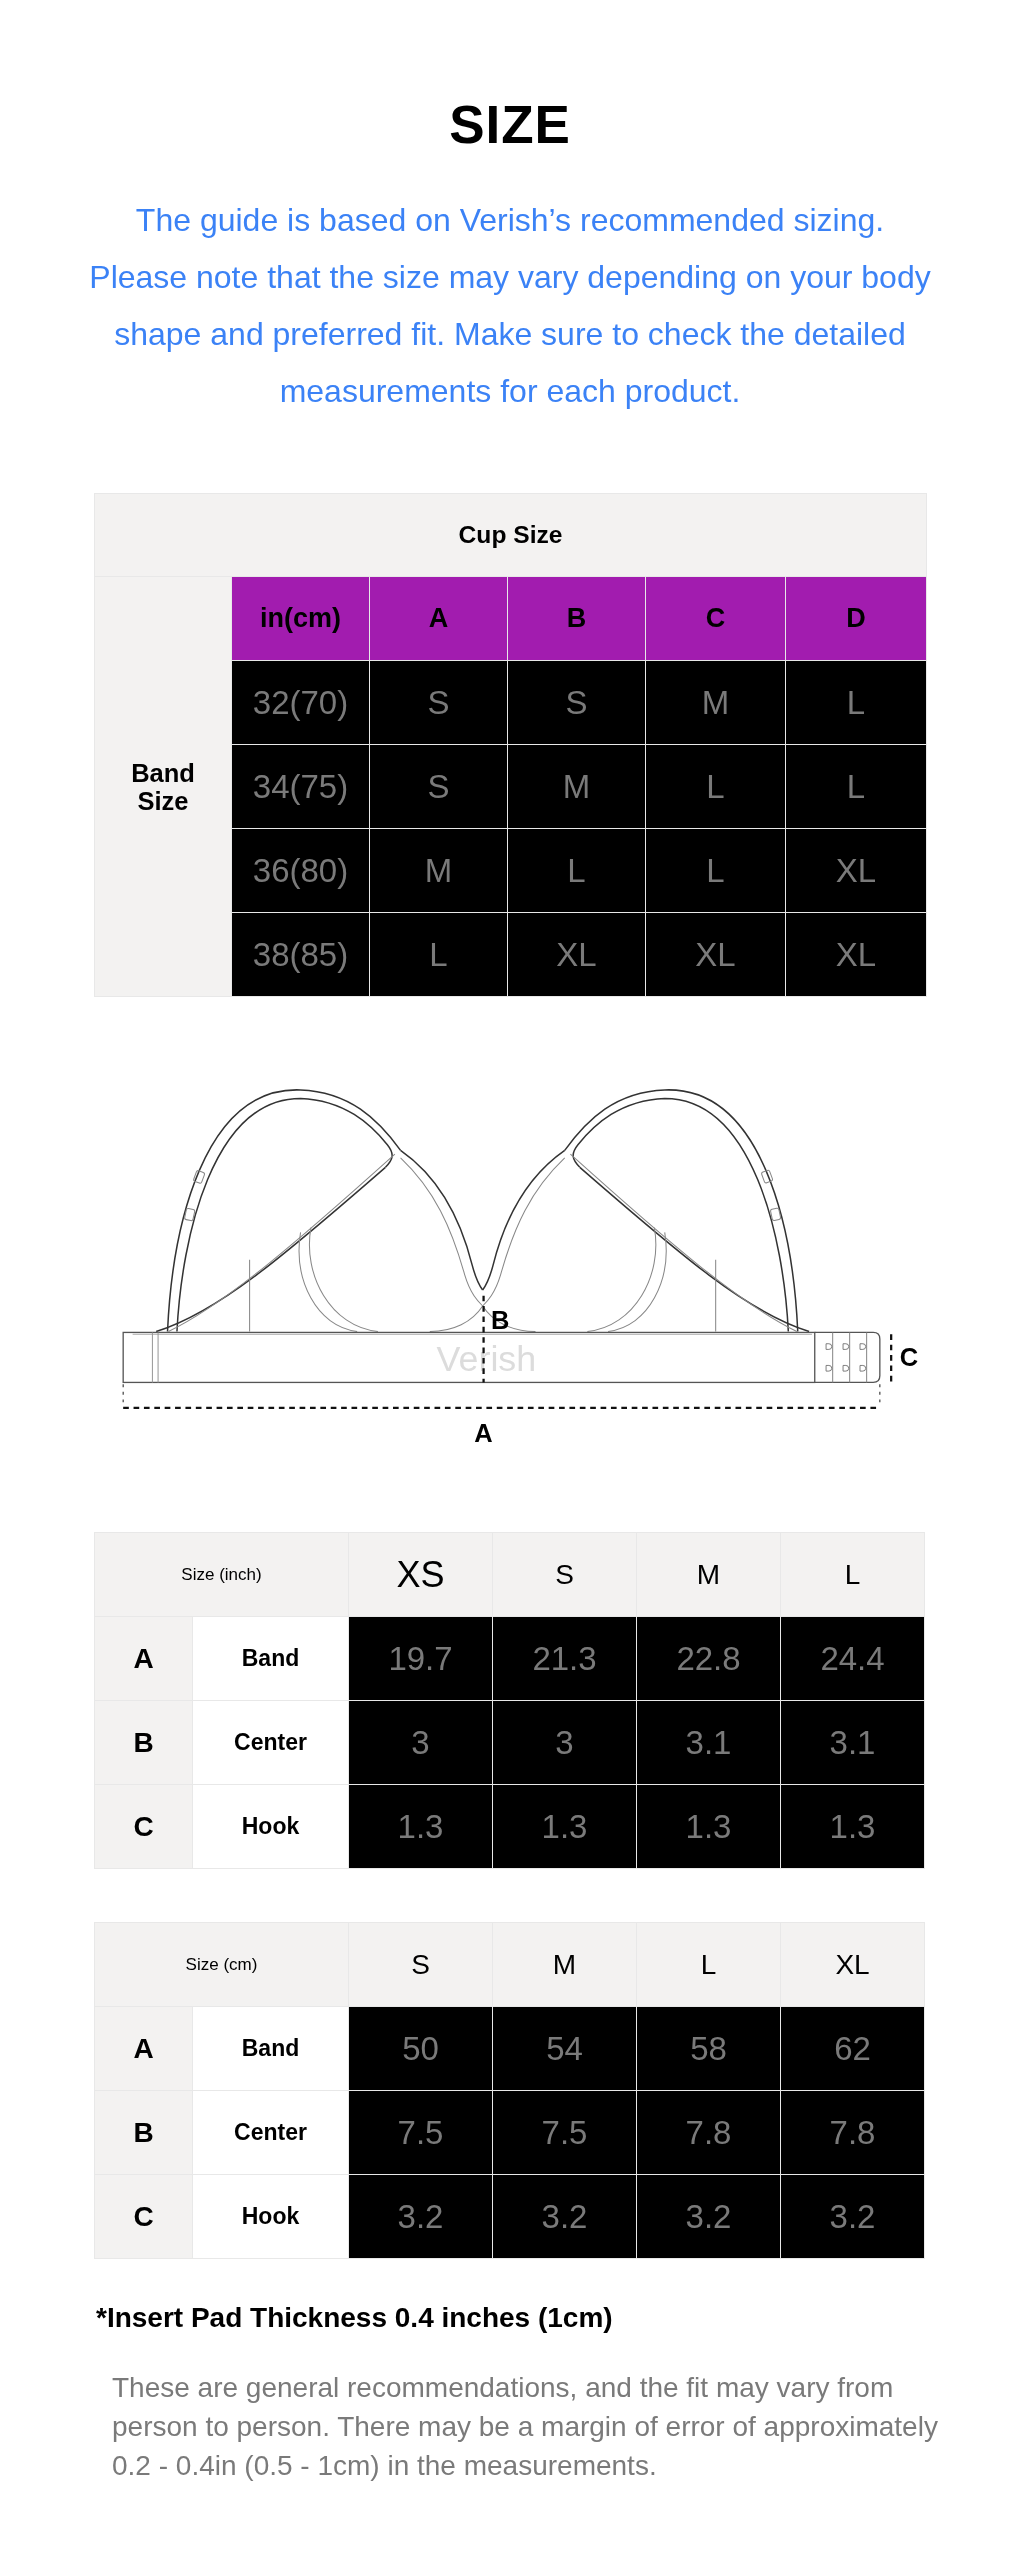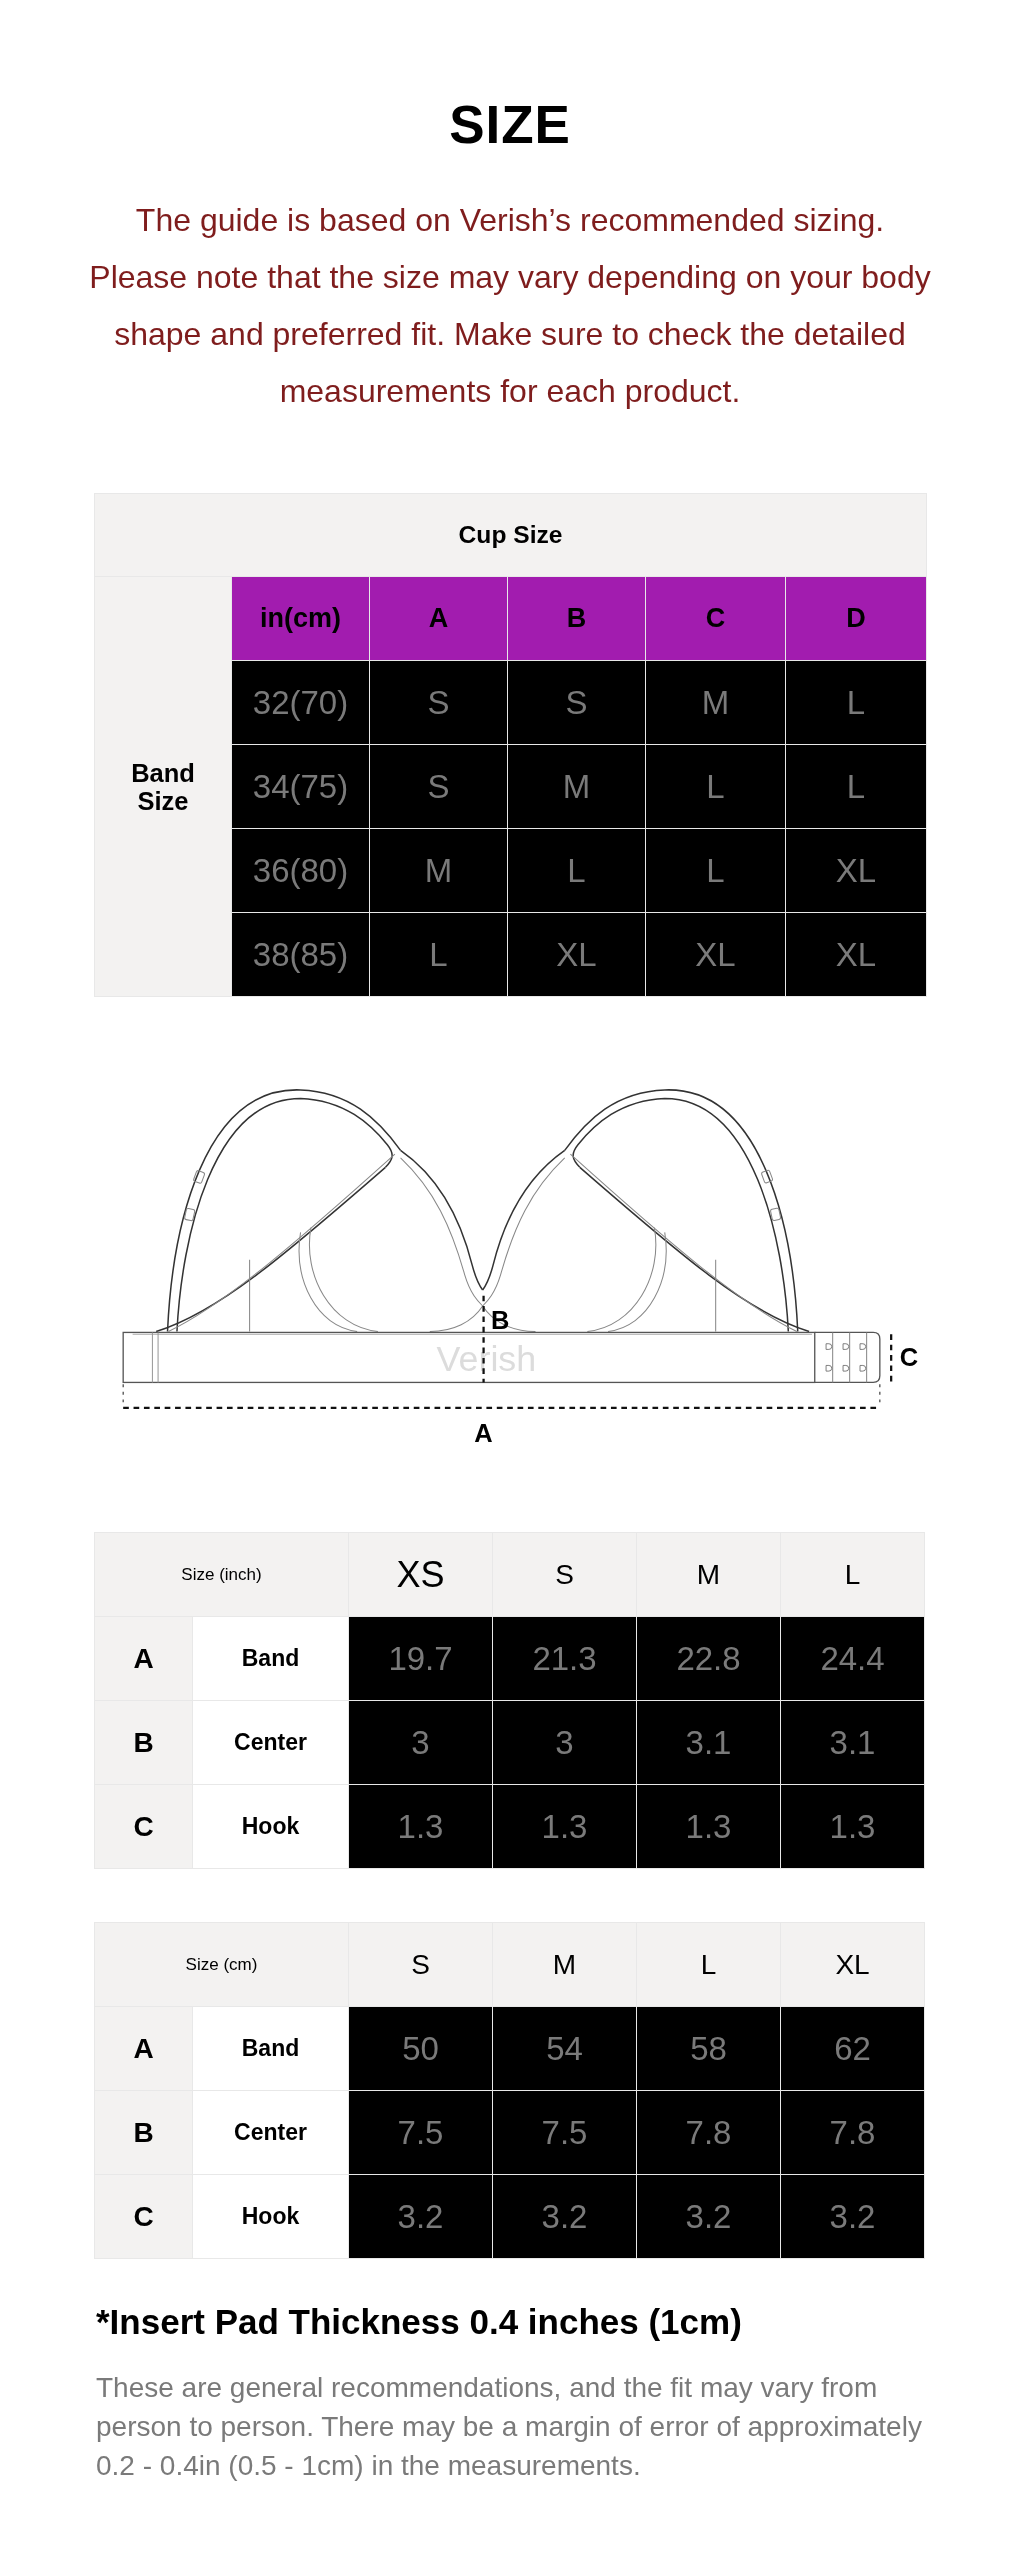--- a/index.html
+++ b/index.html
@@ -1,42 +1,42 @@
 <!DOCTYPE html>
 <html style="font-size:15px"><head>
 <meta charset="utf-8">
 <style>
   * { box-sizing: border-box; margin: 0; padding: 0; }
   html, body { width: 1020px; background: #ffffff; }
   body { font-family: "Liberation Sans", "DejaVu Sans", sans-serif; color: #000; position: relative; height: 2576px; overflow: hidden; }
 
   .title { position: absolute; top: 94px; left: 0; width: 1020px; text-align: center; font-size: 53px; font-weight: 700; letter-spacing: 0.9px; }
-  .intro { position: absolute; top: 192px; left: 85px; width: 850px; text-align: center; font-size: 32px; line-height: 57px; color: #7f1d1d; }
+  .intro { position: absolute; top: 192px; left: 85px; width: 850px; text-align: center; font-size: 32px; line-height: 57px; color: #3b82f6; }
 
   table.grid { position: absolute; left: 94px; width: 831px; border-collapse: collapse; table-layout: fixed; padding-left: 30px; }
   table.grid td, table.grid th { border: 0.9px solid #e8e8e8; text-align: center; vertical-align: middle; font-weight: 400; }
   .val { color: #7a7a7a; font-size: 33px; background: #000000; }
   .lbl { background: #fff; color: #000; font-size: 23px; font-weight: 700 !important; }
   .letter { background: #f3f2f1; color: #000; font-size: 28px; font-weight: 700 !important; }
 
   #cup-table { top: 493px; }
   #cup-table tr { height: 84px; }
   #cup-table .cup-title { font-size: 24.6px; font-weight: 700; background: #f3f2f1; }
   #cup-table .band-label { background: #f3f2f1; font-size: 25.5px; font-weight: 700; line-height: 28px; }
   #cup-table .colhd { background: #a21caf; font-size: 27px; font-weight: 700; }
 
   #inch-table { top: 1532px; }
   #cm-table { top: 1922px; }
   #inch-table tr, #cm-table tr { height: 84px; }
   .size-hd { background: #f3f2f1; font-size: 17px; font-weight: 700; }
 
   .diagram { position: absolute; left: 0; top: 1039px; width: 1020px; height: 434px; }
 
-  .note-title { position: absolute; top: 2302px; left: 96px; font-size: 35px; font-weight: 700; color: #000; }
-  .note-body { position: absolute; top: 2368px; left: 96px; width: 831px; font-size: 28px; line-height: 39px; color: #7a7a7a; }
+  .note-title { position: absolute; top: 2302px; left: 96px; font-size: 28px; font-weight: 700; color: #000; }
+  .note-body { position: absolute; top: 2368px; left: 112px; width: 831px; font-size: 28px; line-height: 39px; color: #7a7a7a; }
 </style>
 </head>
 <body>
 
 <div class="title">SIZE</div>
 <div class="intro">The guide is based on Verish’s recommended sizing. Please note that the size may vary depending on your body shape and preferred fit. Make sure to check the detailed measurements for each product.</div>
 
 <table class="grid" id="cup-table">
   <colgroup>
     <col style="width:137px">

